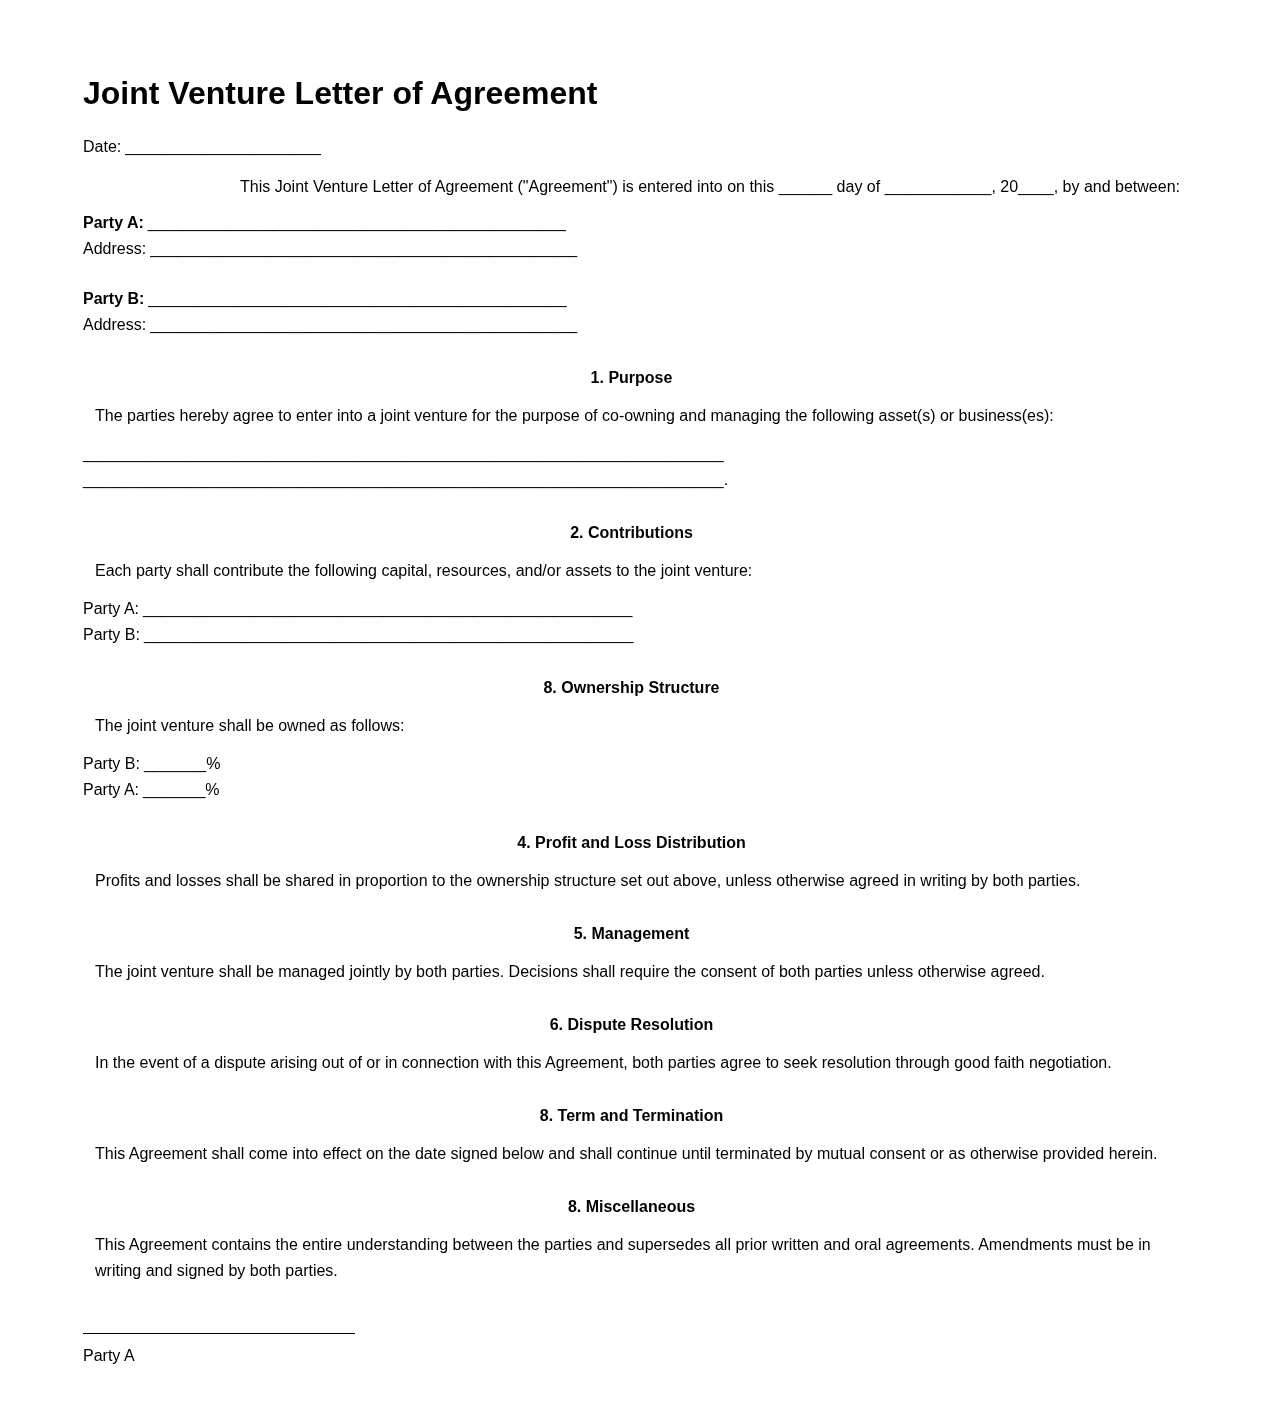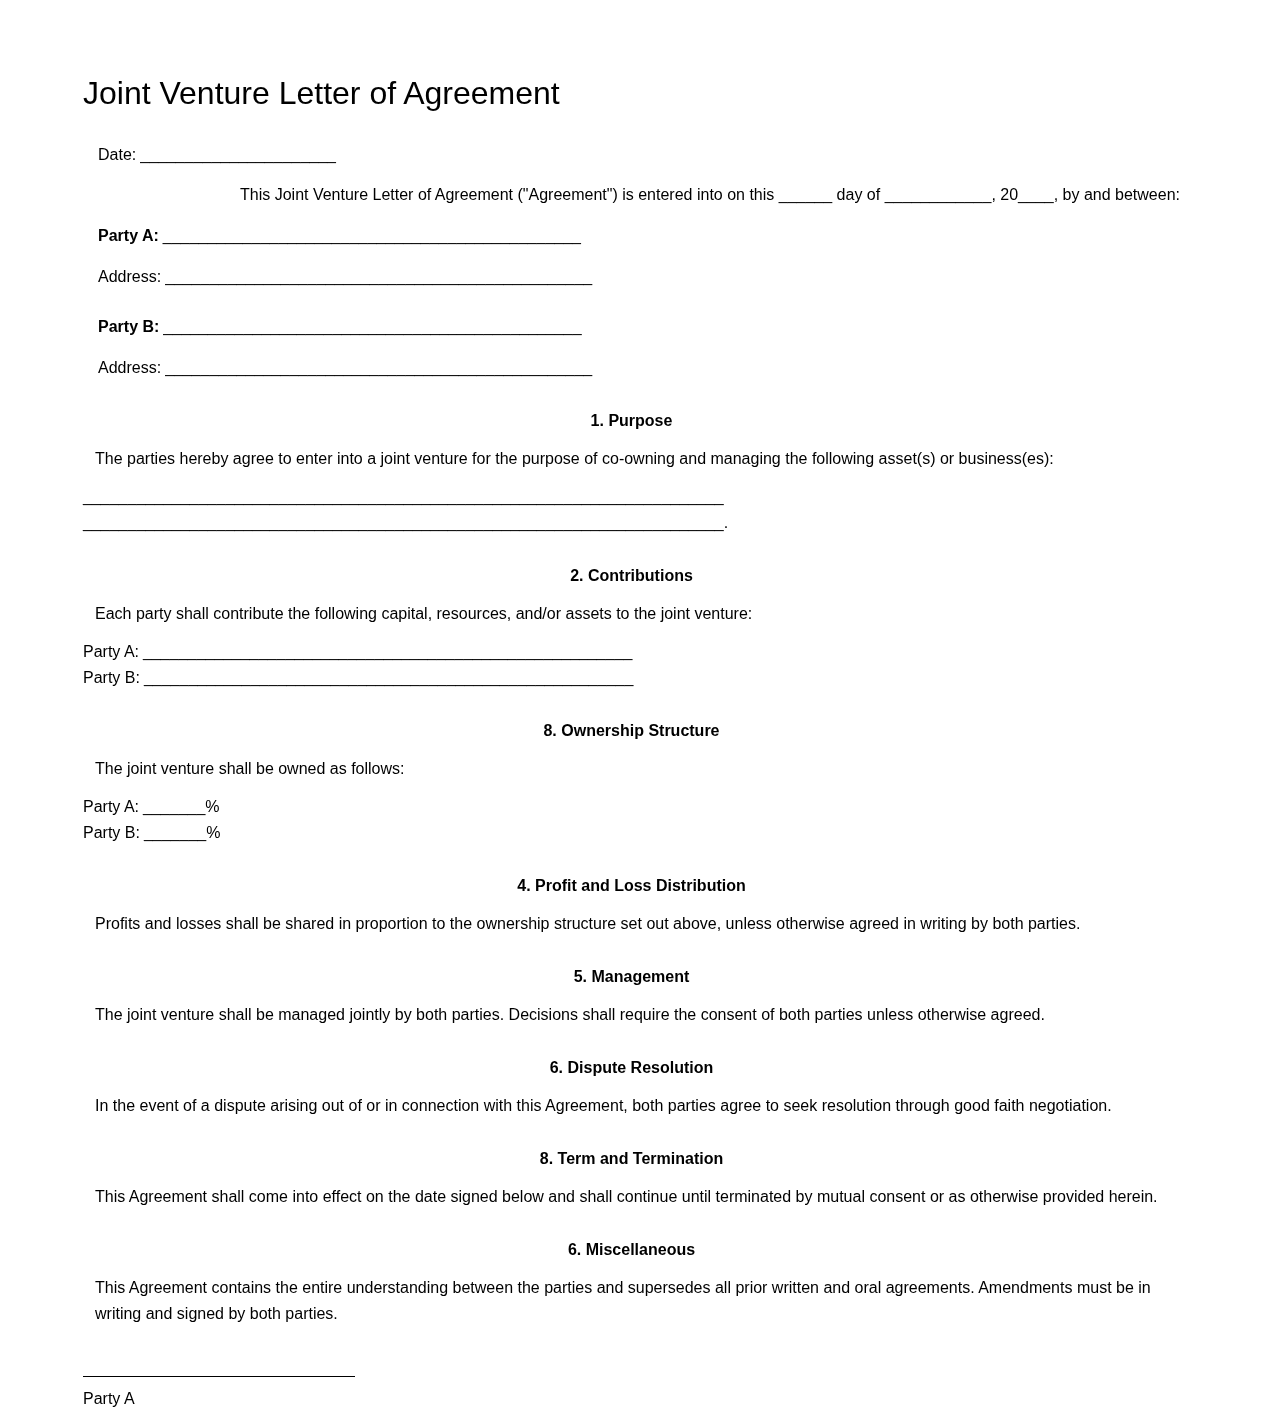--- a/index.html
+++ b/index.html
@@ -9,26 +9,26 @@
     height: 1407px;
     background: #ffffff;
     color: #000000;
     font-family: "Liberation Sans", "DejaVu Sans", sans-serif;
     font-size: 16px;
     padding: 74px 83px 40px 83px;
     overflow: hidden;
   }
   .doc-title {
     font-size: 32px;
-    font-weight: 400;
+    font-weight: 700;
     line-height: 38px;
-    margin: 0 0 30px 0;
+    margin: 0 0 22px 0;
     white-space: nowrap;
   }
-  .row { line-height: 26px; margin: 15px; white-space: nowrap; }
+  .row { line-height: 26px; margin: 0; white-space: nowrap; }
   .date-row { margin-bottom: 14px; }
   .intro { line-height: 26px; margin: 0 0 10px 0; text-align: right; }
   .party-block { margin: 0; }
   .party-block + .party-block { margin-top: 24px; }
   .bold-label { font-weight: 700; }
   .blank { margin-left: 4px; }
   .section { margin-top: 27px; }
   .section-heading {
     font-size: 16px;
     font-weight: 700;
@@ -94,24 +94,24 @@
     </p>
     <p class="fill-row">
       <span>Party B:</span><span class="blank">_______________________________________________________</span>
     </p>
   </div>
 
   <div class="section">
     <h2 class="section-heading">8. Ownership Structure</h2>
     <p class="section-body">The joint venture shall be owned as follows:</p>
     <p class="fill-row">
-      <span>Party A:</span><span class="blank">_______</span><span>%</span>
+      <span>Party B:</span><span class="blank">_______</span><span>%</span>
     </p>
     <p class="fill-row">
-      <span>Party B:</span><span class="blank">_______</span><span>%</span>
+      <span>Party A:</span><span class="blank">_______</span><span>%</span>
     </p>
   </div>
 
   <div class="section">
     <h2 class="section-heading">4. Profit and Loss Distribution</h2>
     <p class="section-body">Profits and losses shall be shared in proportion to the ownership structure set out above, unless otherwise agreed in writing by both parties.</p>
   </div>
 
   <div class="section">
     <h2 class="section-heading">5. Management</h2>
@@ -122,21 +122,21 @@
     <h2 class="section-heading">6. Dispute Resolution</h2>
     <p class="section-body">In the event of a dispute arising out of or in connection with this Agreement, both parties agree to seek resolution through good faith negotiation.</p>
   </div>
 
   <div class="section">
     <h2 class="section-heading">8. Term and Termination</h2>
     <p class="section-body">This Agreement shall come into effect on the date signed below and shall continue until terminated by mutual consent or as otherwise provided herein.</p>
   </div>
 
   <div class="section">
-    <h2 class="section-heading">6. Miscellaneous</h2>
+    <h2 class="section-heading">8. Miscellaneous</h2>
     <p class="section-body">This Agreement contains the entire understanding between the parties and supersedes all prior written and oral agreements. Amendments must be in writing and signed by both parties.</p>
   </div>
 
   <div class="signatures">
     <div class="sig-block">
       <div class="sig-rule"></div>
       <div class="sig-label">Party A</div>
     </div>
   </div>
 

